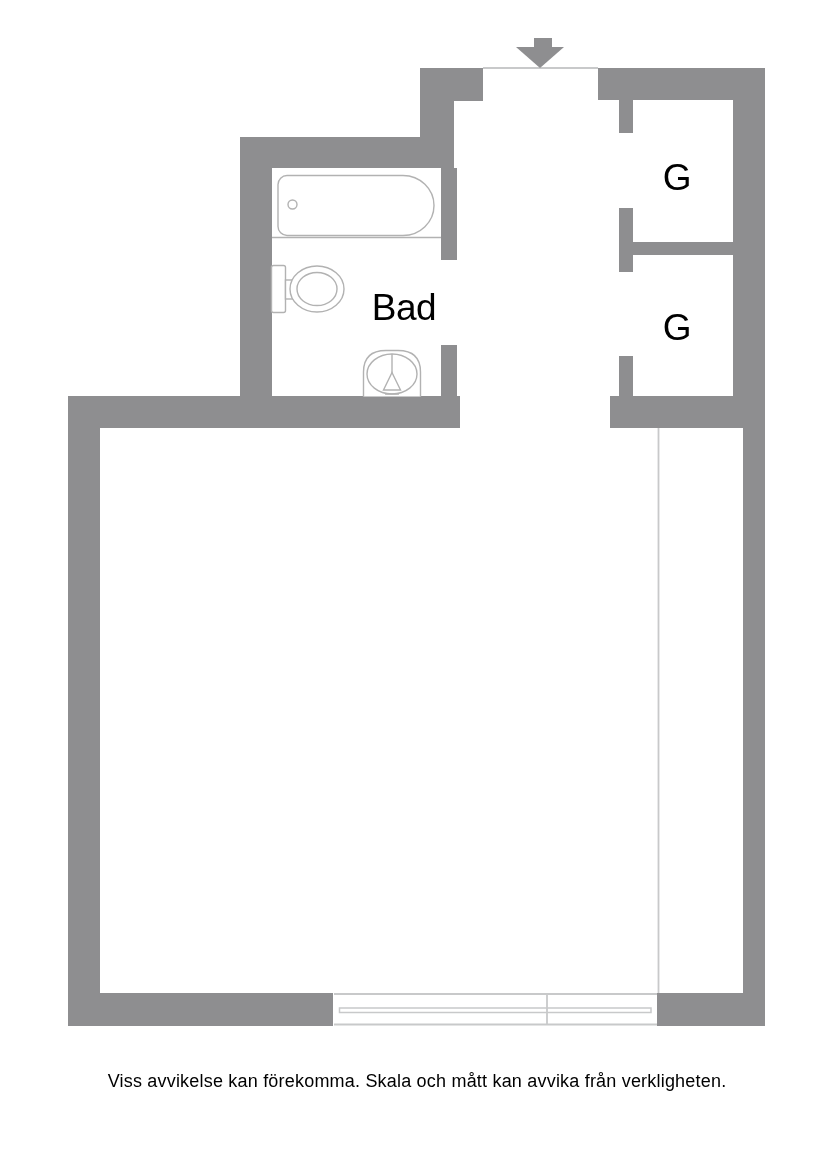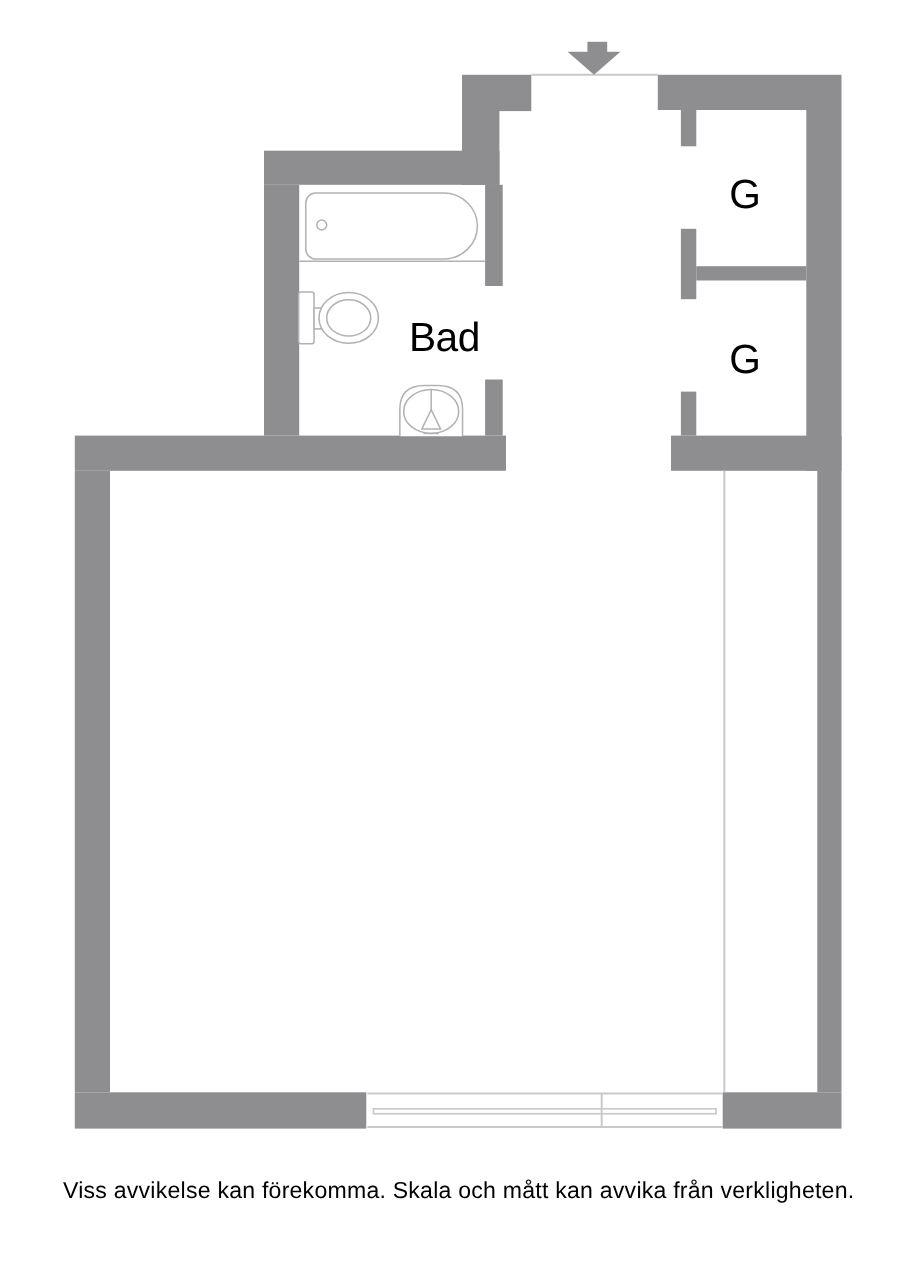--- a/index.html
+++ b/index.html
@@ -11,21 +11,21 @@
   }
   .wall { position:absolute; background:var(--wall,#8e8e90); }
   .overlay { position:absolute; left:0; top:0; }
   .room-label {
     position:absolute; transform:translate(-50%,-50%);
     font-size:37px; letter-spacing:-0.5px; line-height:1;
     color:var(--text,#000); white-space:nowrap;
   }
   .disclaimer {
     position:absolute; left:0; right:0; top:1071px;
-    text-align:center; font-size:21px; letter-spacing:0.2px;
+    text-align:center; font-size:18px; letter-spacing:0.2px;
     color:var(--text,#000);
   }
   .fixture { fill:#ffffff; stroke:var(--fixture-line,#b2b2b2); stroke-width:1.4; }
   .fixline { fill:none; stroke:var(--fixture-line,#b2b2b2); stroke-width:1.4; }
   .thin    { fill:none; stroke:var(--thin-line,#c8c9ca); stroke-width:1.8; }
   .thin-fill { fill:#ffffff; stroke:var(--thin-line,#c8c9ca); stroke-width:1.5; }
   .arrow   { fill:var(--wall,#8e8e90); }
 </style>
 </head>
 <body>

